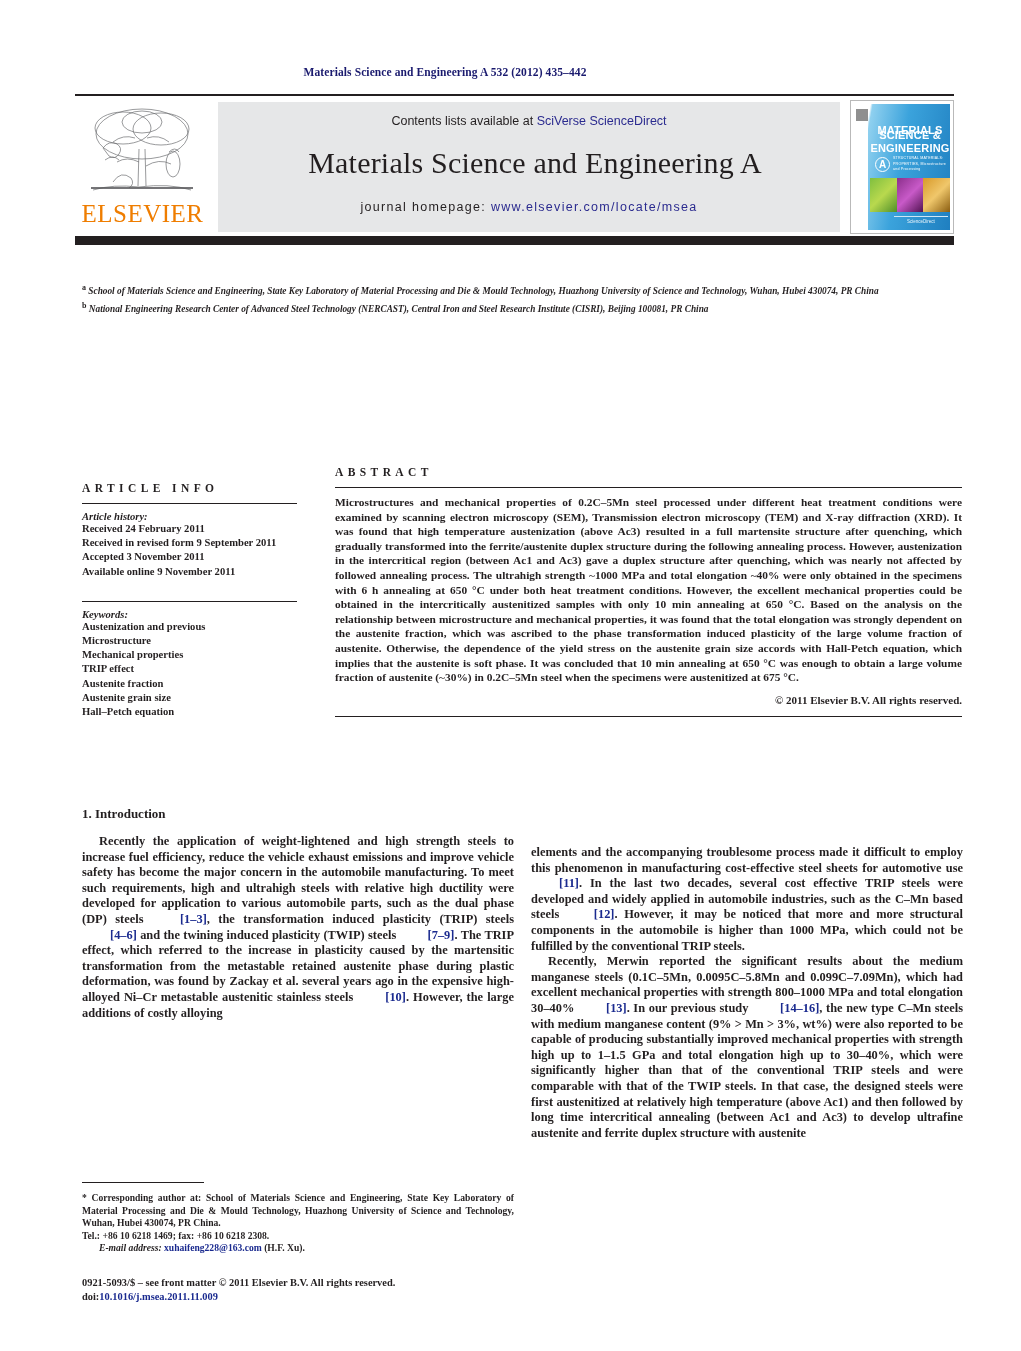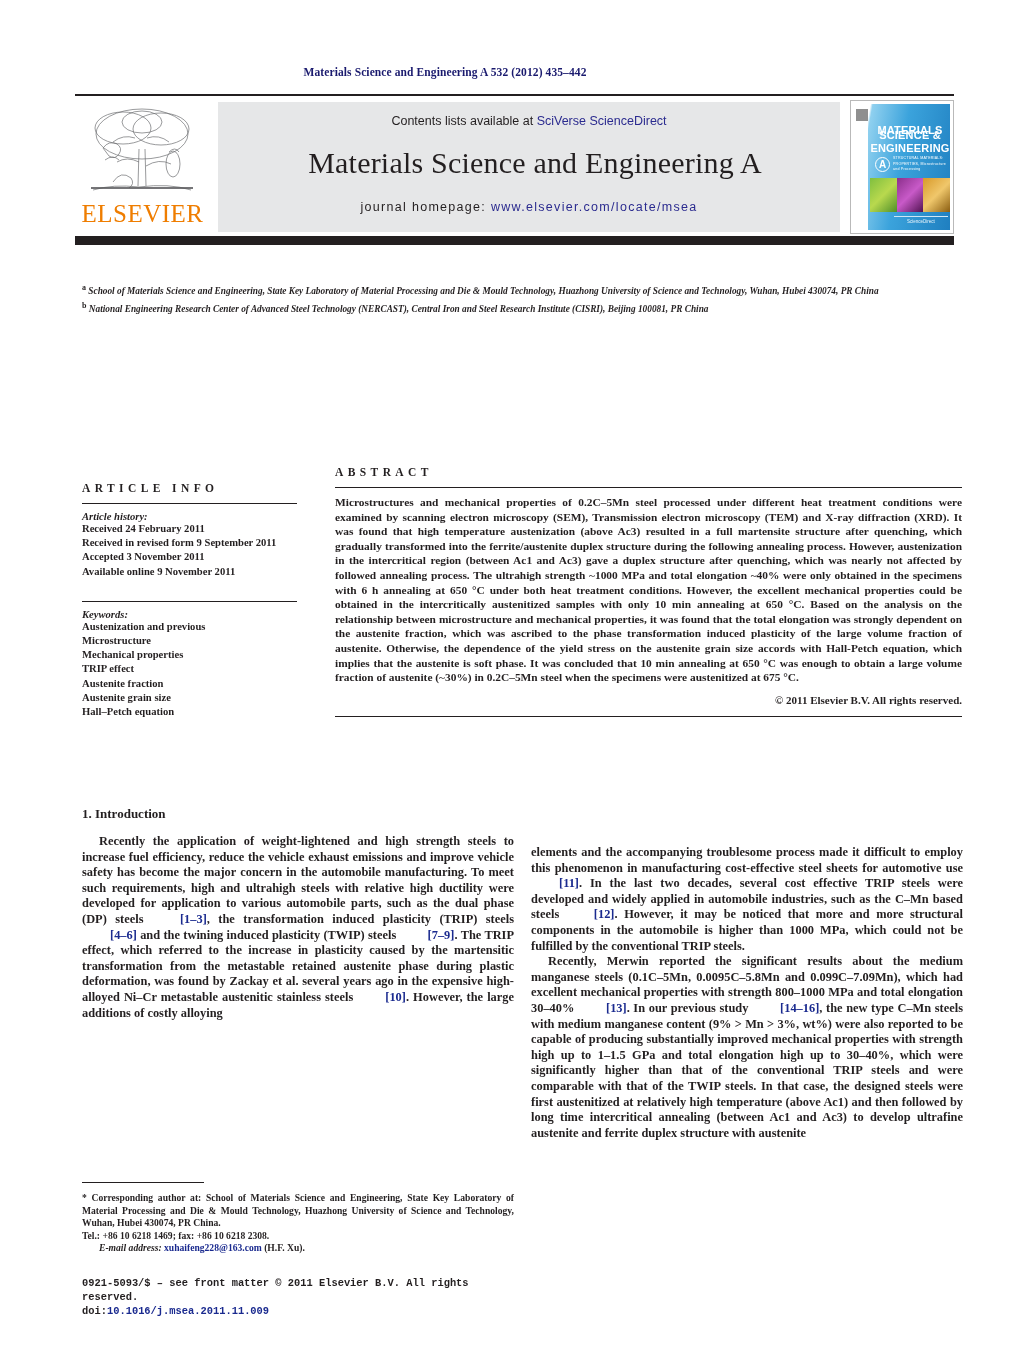--- a/index.html
+++ b/index.html
@@ -184,21 +184,21 @@
   .fn-text {
     font-family:"Liberation Serif", serif;
     font-weight:bold; font-size:9.6px; line-height:12.6px; color:#231f20;
     text-align:justify; margin:0;
   }
   .fn-email { font-style:italic; }
   .fn-link { color:#1a2a8f; font-style:normal; }
 
   .frontmatter {
     position:absolute; left:82px; top:1276px; width:432px;
-    font-family:Liberation Mono, monospace;
+    font-family:Liberation Serif, serif;
     font-weight:bold; font-size:10.4px; line-height:14px; color:#231f20;
   }
   .frontmatter .doi-link { color:#1a2a8f; }
 </style>
 </head>
 <body>
 
 <div class="page">
 
   <div class="runhead">Materials Science and Engineering A 532 (2012) 435–442</div>

